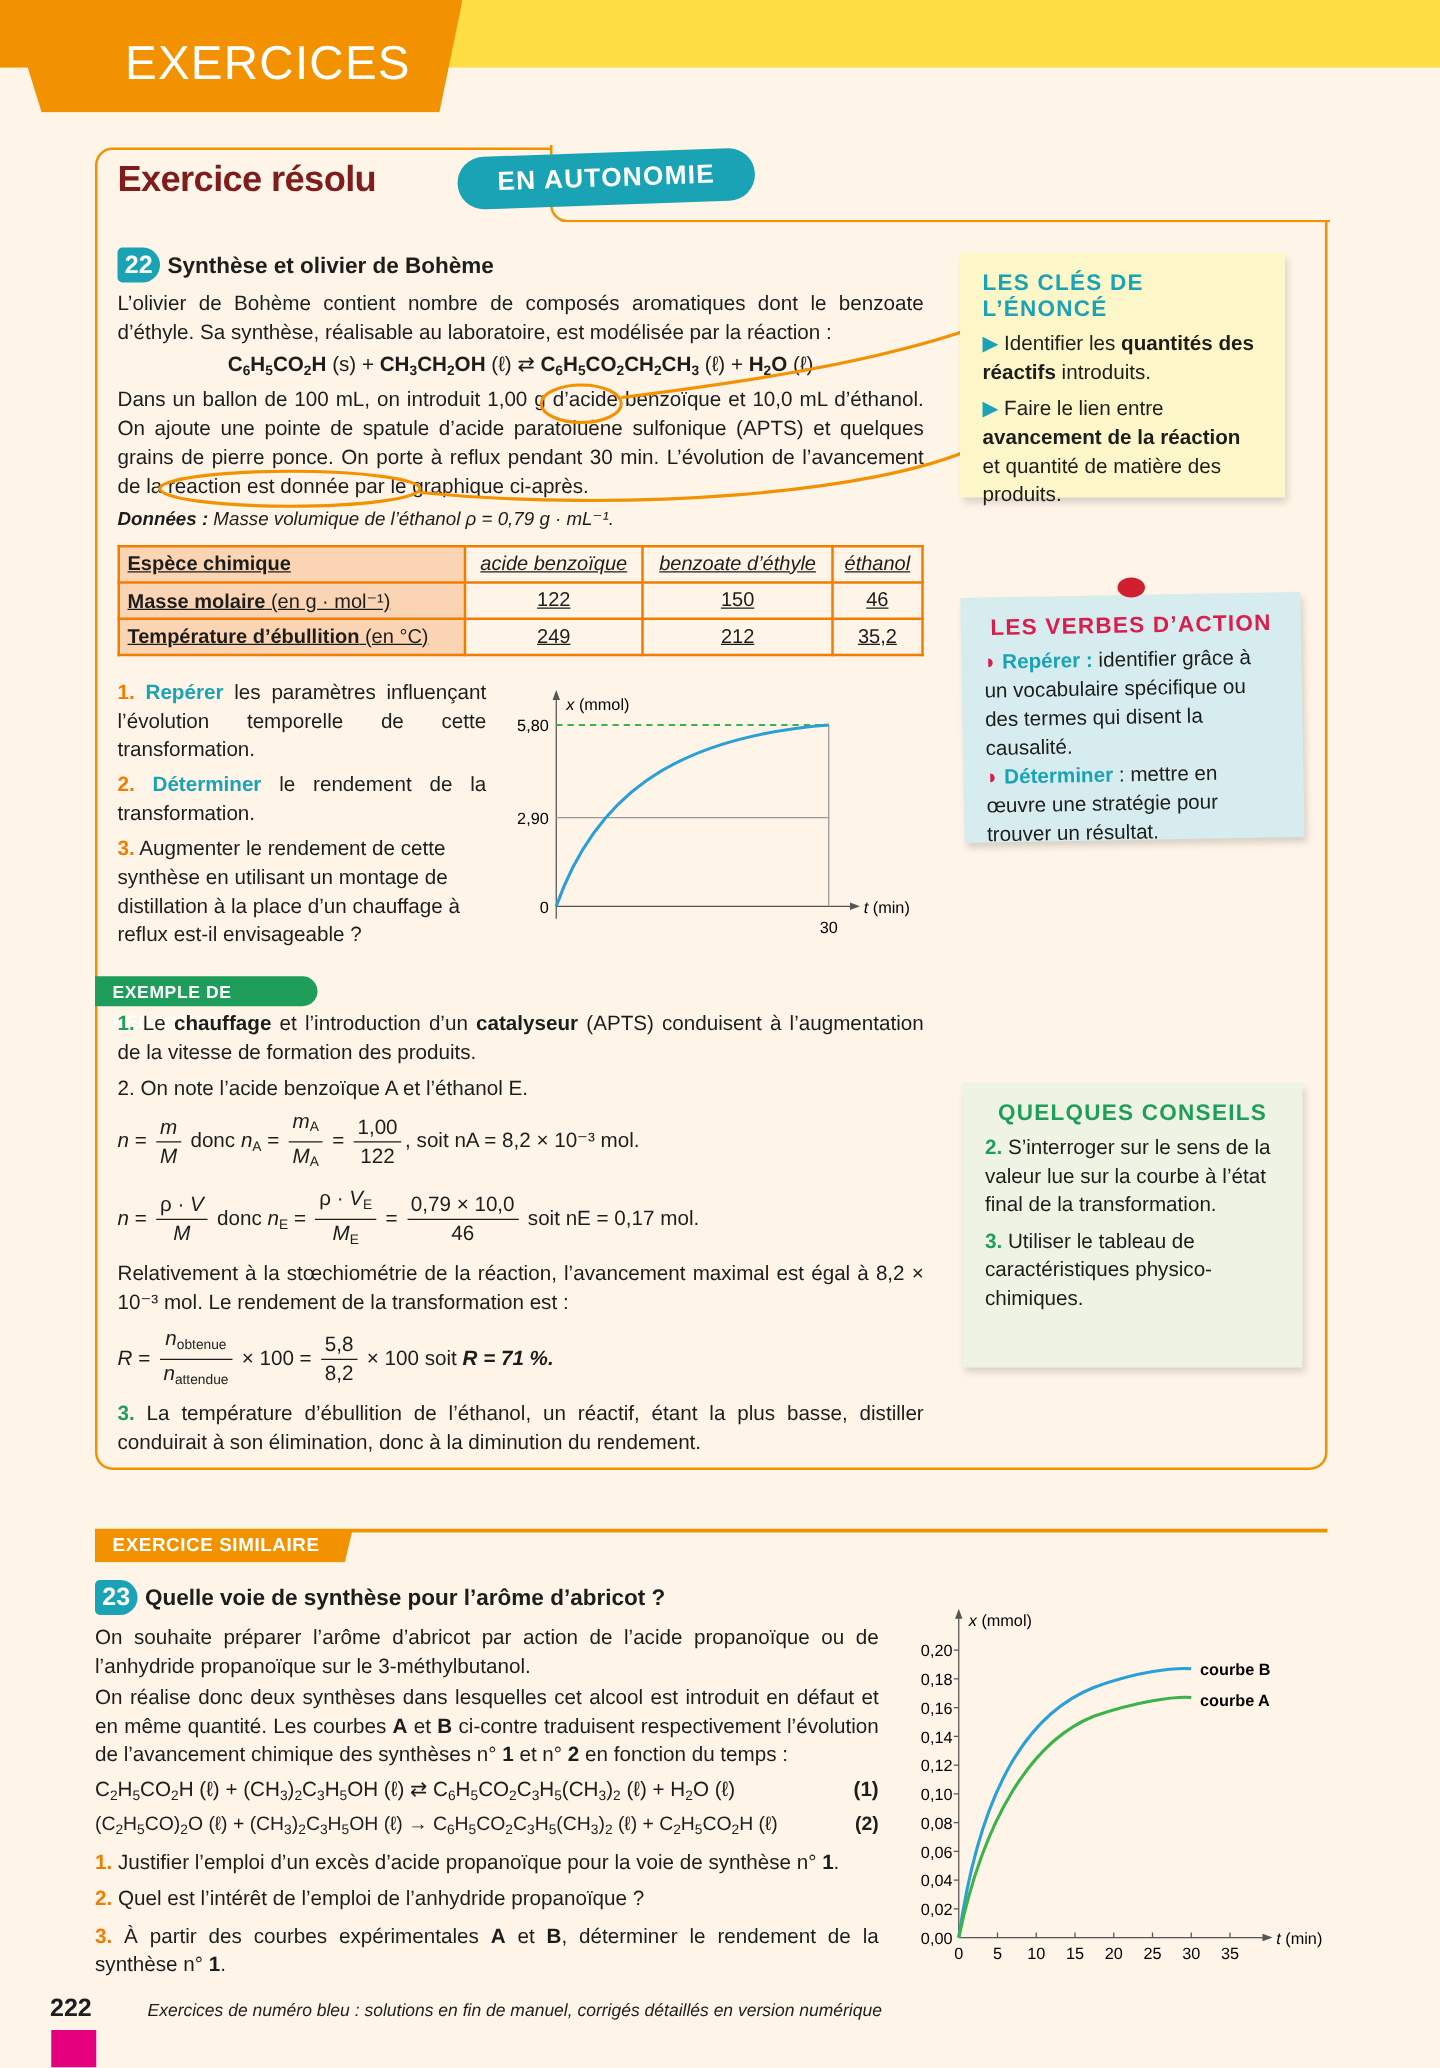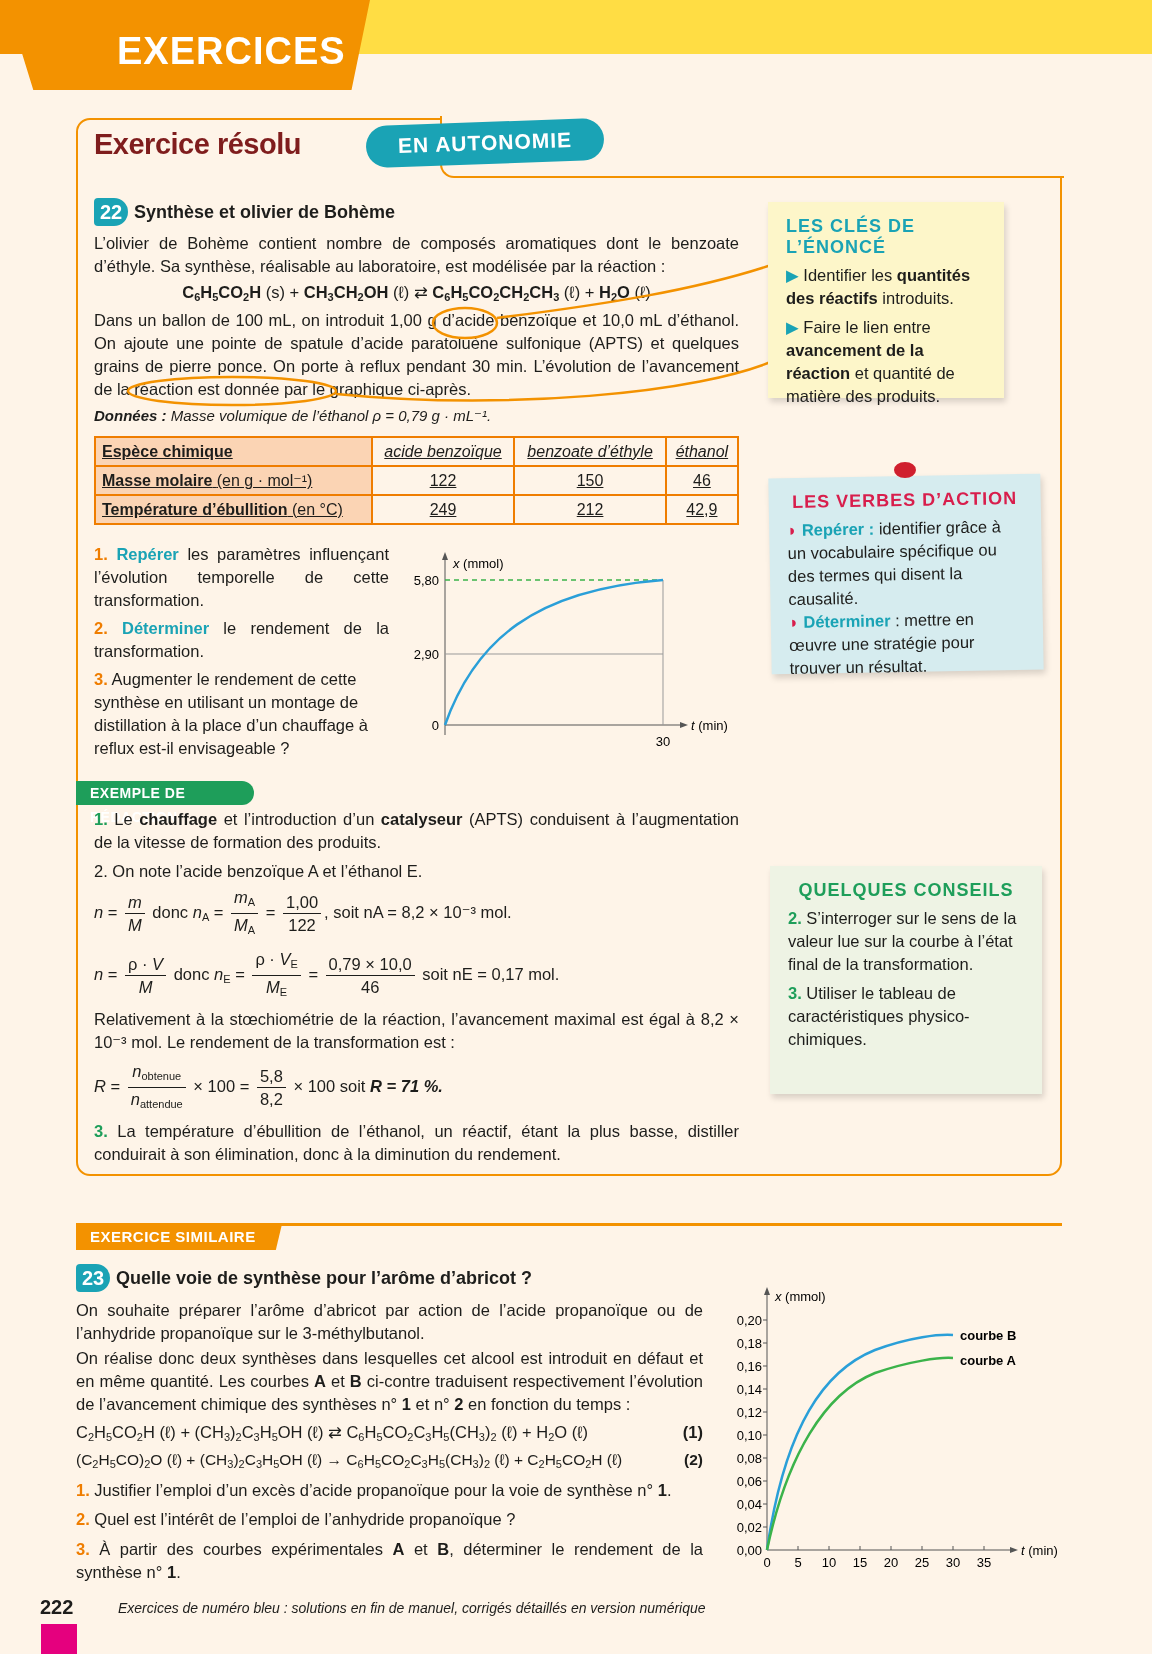--- a/index.html
+++ b/index.html
@@ -1,20 +1,20 @@
 <!DOCTYPE html>
 <html><head>
 <meta charset="utf-8">
 <style>
   * { box-sizing: border-box; margin: 0; padding: 0; }
   html, body { width: 1152px; height: 1654px; }
   body { background: #fef4e8; font-family: "Liberation Sans", "DejaVu Sans", sans-serif; color: #1d1d1b; position: relative; overflow: hidden; font-size: 16px; }
   .topbar { position: absolute; left: 0; top: 0; width: 1152px; height: 54px; background: #ffdd44; }
   .header-tab { position: absolute; left: 0; top: 0; width: 370px; height: 90px; background: #f39200; clip-path: polygon(0 0, 100% 0, 95% 100%, 9% 100%, 6% 60%, 0 60%); border-radius: 0 0 10px 0; }
-  .header-tab span { position: absolute; left: 100px; top: 30px; font-size: 38px; color: #fff; letter-spacing: 1px; font-weight: 700; margin-left: 17px; }
+  .header-tab span { position: absolute; left: 100px; top: 30px; font-size: 38px; color: #fff; letter-spacing: 1px; font-weight: 400; }
 
   .resolu-box { position: absolute; left: 76px; top: 118px; width: 986px; height: 1058px; border: 2px solid #f39200; border-radius: 14px; }
   .resolu-box-cut { position: absolute; left: 440px; top: 116px; width: 624px; height: 62px; background: #fef4e8; border-left: 2px solid #f39200; border-bottom: 2px solid #f39200; border-radius: 0 0 0 14px; }
   .resolu-title { position: absolute; left: 94px; top: 128px; font-size: 29px; font-weight: bold; color: #7f1d1d; letter-spacing: -0.5px; }
   .autonomie { position: absolute; left: 366px; top: 122px; width: 238px; height: 42px; background: #1aa3b5; border-radius: 22px; transform: rotate(-2deg); color: #fff; font-weight: bold; font-size: 21px; text-align: center; line-height: 42px; letter-spacing: 1px; }
 
   .num-badge { display: inline-block; width: 34px; height: 28px; background: #1aa3b5; color: #fff; font-weight: bold; font-size: 20px; text-align: center; line-height: 28px; border-radius: 4px 14px 14px 4px; vertical-align: middle; }
   .ex-title { position: absolute; font-weight: bold; font-size: 18px; }
   .ex-title .t { margin-left: 6px; vertical-align: middle; }
 
@@ -26,21 +26,21 @@
   .orange { color: #ef7d00; font-weight: bold; }
   .green { color: #1e9e5a; font-weight: bold; }
   .italic { font-style: italic; }
 
   table.data { position: absolute; left: 94px; top: 436px; width: 645px; border-collapse: collapse; font-size: 16px; }
   table.data td { border: 2px solid #ef7d00; height: 29px; padding: 0 6px; text-align: center; text-decoration: underline; }
   table.data td.h { background: #fbd4b4; text-align: left; }
   table.data td.i { font-style: italic; }
 
   .note { position: absolute; box-shadow: 2px 4px 6px rgba(0,0,0,0.15); padding: 14px 18px; }
-  .note-yellow { left: 768px; top: 202px; width: 236px; height: 196px; background: #fdf6c9; }
+  .note-yellow { left: 768px; top: 202px; width: 260px; height: 196px; background: #fdf6c9; }
   .note-blue { left: 770px; top: 476px; width: 272px; height: 196px; background: #d6ecef; transform: rotate(-1deg); }
   .note-green { left: 770px; top: 866px; width: 272px; height: 228px; background: #eef3e4; }
   .note h4 { font-size: 18px; font-weight: bold; letter-spacing: 1px; margin-bottom: 6px; }
   .note p { font-size: 16.5px; line-height: 23px; margin-bottom: 6px; }
   .pin { position: absolute; left: 894px; top: 462px; width: 22px; height: 16px; background: #d01f2e; border-radius: 50%; }
 
   .exemple-tag { position: absolute; left: 76px; top: 781px; width: 178px; height: 24px; background: #1e9e5a; color: #fff; font-weight: bold; font-size: 14px; line-height: 24px; padding-left: 14px; border-radius: 0 12px 12px 0; letter-spacing: 0.5px; }
 
   .frac { display: inline-block; vertical-align: middle; text-align: center; margin: 0 3px; }
   .frac span { display: block; padding: 0 3px; line-height: 22px; }
@@ -97,21 +97,21 @@
   <tr>
     <td class="h"><b>Masse molaire</b> <span>(en g · mol⁻¹)</span></td>
     <td>122</td>
     <td>150</td>
     <td>46</td>
   </tr>
   <tr>
     <td class="h"><b>Température d’ébullition</b> <span>(en °C)</span></td>
     <td>249</td>
     <td>212</td>
-    <td>42,9</td>
+    <td>35,2</td>
   </tr>
 </tbody>
   </table>
 
 <div class="para" style="left:94px; top:543px; width:295px;"><span class="orange">1.</span> <span class="teal">Repérer</span> <span>les paramètres influençant l’évolution temporelle de cette transformation.</span></div>
 <div class="para" style="left:94px; top:617px; width:295px;"><span class="orange">2.</span> <span class="teal">Déterminer</span> <span>le rendement de la transformation.</span></div>
 <div class="para" style="left:94px; top:668px; width:295px; text-align:left;"><span class="orange">3.</span> <span>Augmenter le rendement de cette synthèse en utilisant un montage de distillation à la place d’un chauffage à reflux est-il envisageable ?</span></div>
 
 <svg style="position:absolute; left:395px; top:550px;" width="360" height="205">
   <line x1="50" y1="185" x2="50" y2="5" stroke="#555" stroke-width="1"></line>

